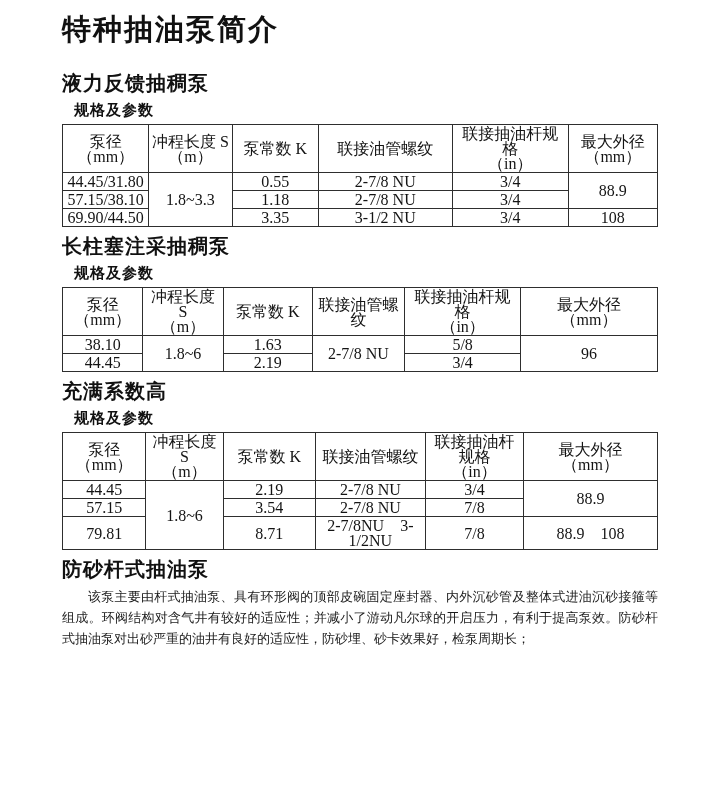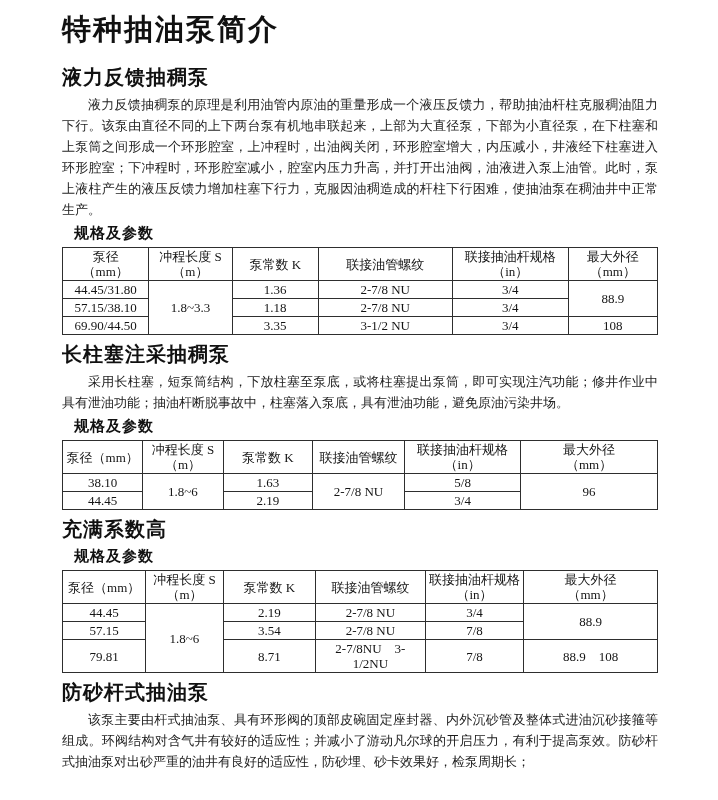--- a/index.html
+++ b/index.html
@@ -7,21 +7,21 @@
   body {
     width:718px; height:800px; overflow:hidden;
     color:#111111;
     font-family:"Liberation Serif", serif;
   }
   .page { padding:8px 60px 0 62px; }
 
   .doc-title {
     font-size:29px; font-weight:bold; letter-spacing:2px;
     font-family:"Liberation Serif", serif;
-    margin:2px 0 14px 0;
+    margin:2px 0 20px 0;
   }
   .section { margin-top:6px; }
   .section-heading {
     font-size:20px; font-weight:bold; letter-spacing:1px;
     margin:5px 0 3px 0;
     font-family:"Liberation Serif", serif;
   }
   .para {
     font-size:13px; line-height:21px;
     text-indent:2em; text-align:justify;
@@ -29,21 +29,21 @@
     font-family:"Liberation Sans", sans-serif;
     margin:1px 0 2px 0;
   }
   .specs-label {
     font-size:15px; font-weight:bold; letter-spacing:1px;
     margin:4px 0 4px 12px;
     font-family:"Liberation Serif", serif;
   }
   table.specs {
     width:100%; border-collapse:collapse; table-layout:fixed;
-    text-align:center; font-size:13px;
+    text-align:center; font-size:16px;
     font-family:"Liberation Serif", serif;
     color:#141414;
   }
   table.specs th, table.specs td {
     border:1px solid #2e2e2e;
     font-weight:normal;
     vertical-align:middle;
     padding:1px 2px;
     overflow:hidden;
   }
@@ -53,21 +53,20 @@
 </style>
 </head>
 <body>
 
 <div class="page">
 
   <h1 class="doc-title">特种抽油泵简介</h1>
 
   <div class="section">
     <h2 class="section-heading">液力反馈抽稠泵</h2>
-    <p class="para">液力反馈抽稠泵的原理是利用油管内原油的重量形成一个液压反馈力，帮助抽油杆柱克服稠油阻力下行。该泵由直径不同的上下两台泵有机地串联起来，上部为大直径泵，下部为小直径泵，在下柱塞和上泵筒之间形成一个环形腔室，上冲程时，出油阀关闭，环形腔室增大，内压减小，井液经下柱塞进入环形腔室；下冲程时，环形腔室减小，腔室内压力升高，并打开出油阀，油液进入泵上油管。此时，泵上液柱产生的液压反馈力增加柱塞下行力，克服因油稠造成的杆柱下行困难，使抽油泵在稠油井中正常生产。</p>
     <div class="specs-label">规格及参数</div>
     <table class="specs">
         <colgroup>
           <col style="width: 14.5%;">
           <col style="width: 14%;">
           <col style="width: 14.5%;">
           <col style="width: 22.5%;">
           <col style="width: 19.5%;">
           <col style="width: 15%;">
         </colgroup>
@@ -99,21 +98,21 @@
         </thead>
         <tbody>
           <tr>
             <td>
               <div>44.45/31.80</div>
             </td>
             <td rowspan="3">
               <div>1.8~3.3</div>
             </td>
             <td>
-              <div>1.36</div>
+              <div>0.55</div>
             </td>
             <td>
               <div>2-7/8 NU</div>
             </td>
             <td>
               <div>3/4</div>
             </td>
             <td rowspan="2">
               <div>88.9</div>
             </td>
@@ -148,21 +147,20 @@
             <td>
               <div>108</div>
             </td>
           </tr>
         </tbody>
       </table>
   </div>
 
   <div class="section">
     <h2 class="section-heading">长柱塞注采抽稠泵</h2>
-    <p class="para">采用长柱塞，短泵筒结构，下放柱塞至泵底，或将柱塞提出泵筒，即可实现注汽功能；修井作业中具有泄油功能；抽油杆断脱事故中，柱塞落入泵底，具有泄油功能，避免原油污染井场。</p>
     <div class="specs-label">规格及参数</div>
     <table class="specs">
         <colgroup>
           <col style="width: 13.5%;">
           <col style="width: 13.5%;">
           <col style="width: 15%;">
           <col style="width: 15.5%;">
           <col style="width: 19.5%;">
           <col style="width: 23%;">
         </colgroup>

